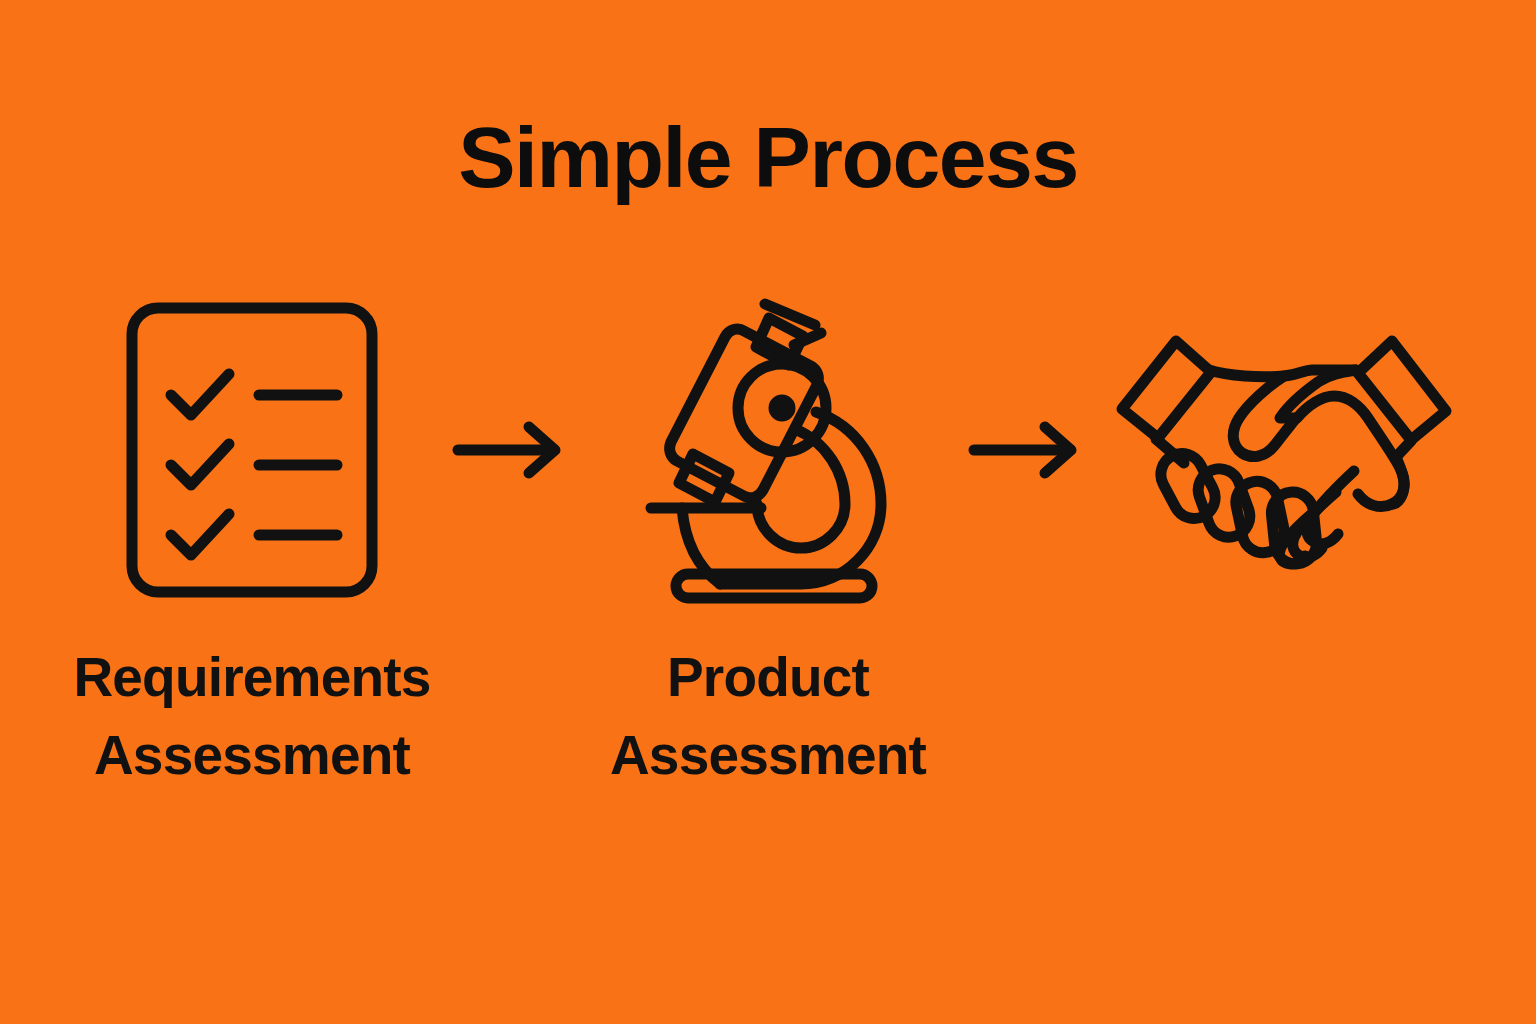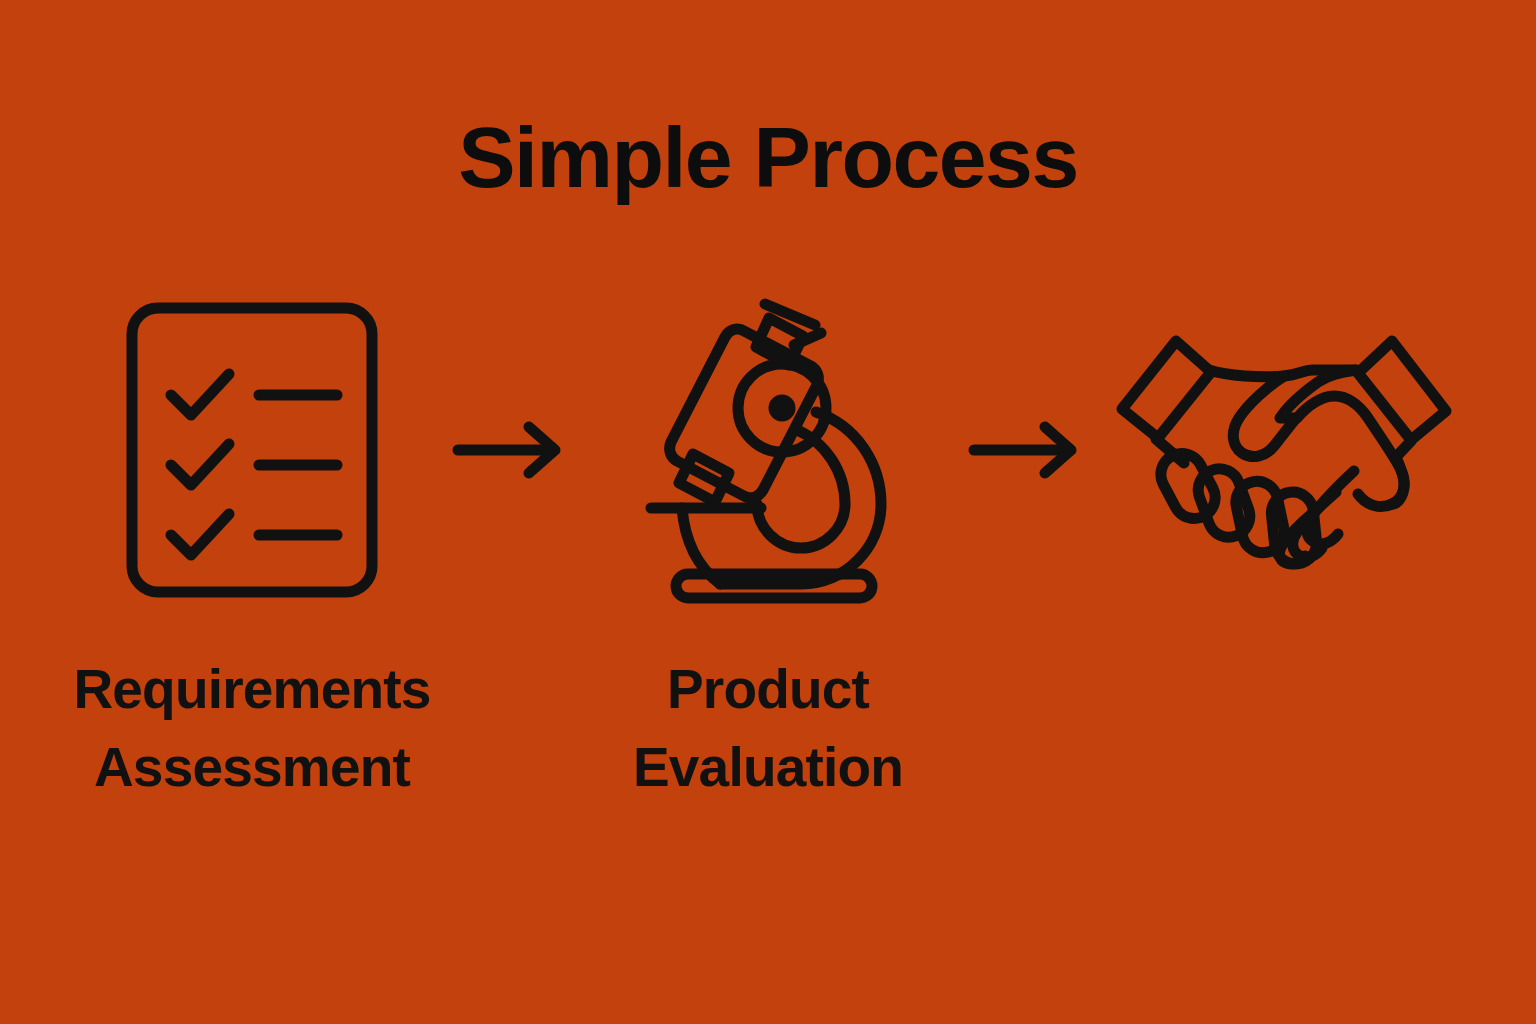--- a/index.html
+++ b/index.html
@@ -11,21 +11,21 @@
     height: 1024px;
     background: #fdfdfd;
     font-family: "Liberation Sans", sans-serif;
     overflow: hidden;
   }
 
   #infographic {
     position: relative;
     width: 1536px;
     height: 1024px;
-    background: #c2410c;
+    background: #f97316;
   }
 
   
   #page-title {
     position: absolute;
     top: 112px;
     left: 0;
     width: 1536px;
     text-align: center;
     font-size: 86px;
@@ -58,21 +58,21 @@
 
   .step-icon {
     height: 320px;
     width: 100%;
     display: flex;
     align-items: center;
     justify-content: center;
   }
 
   .step-label {
-    margin-top: 40px;
+    margin-top: 28px;
     text-align: center;
     font-size: 55px;
     line-height: 1.42;
     font-weight: 600;
     letter-spacing: -0.8px;
     color: #111111;
     white-space: pre-line;
   }
 
   
@@ -157,21 +157,21 @@
 
             <line x1="8" y1="212" x2="118" y2="212"></line>
 
             <path d="M 39,212 C 42,248 56,272 77,288"></path>
 
             <rect x="33" y="278" width="196" height="24" rx="12" ry="12"></rect>
           </g>
         </svg>
       </div>
       <div class="step-label">Product
-Evaluation</div>
+Assessment</div>
     </div>
 
     <div class="arrow-connector">
       <svg width="116" height="60" viewBox="0 0 116 60">
         <g fill="none" stroke="#111111" stroke-width="11" stroke-linecap="round" stroke-linejoin="round">
           <line x1="6" y1="30" x2="102" y2="30"></line>
           <polyline points="77,7 103,30 77,53"></polyline>
         </g>
       </svg>
     </div>

